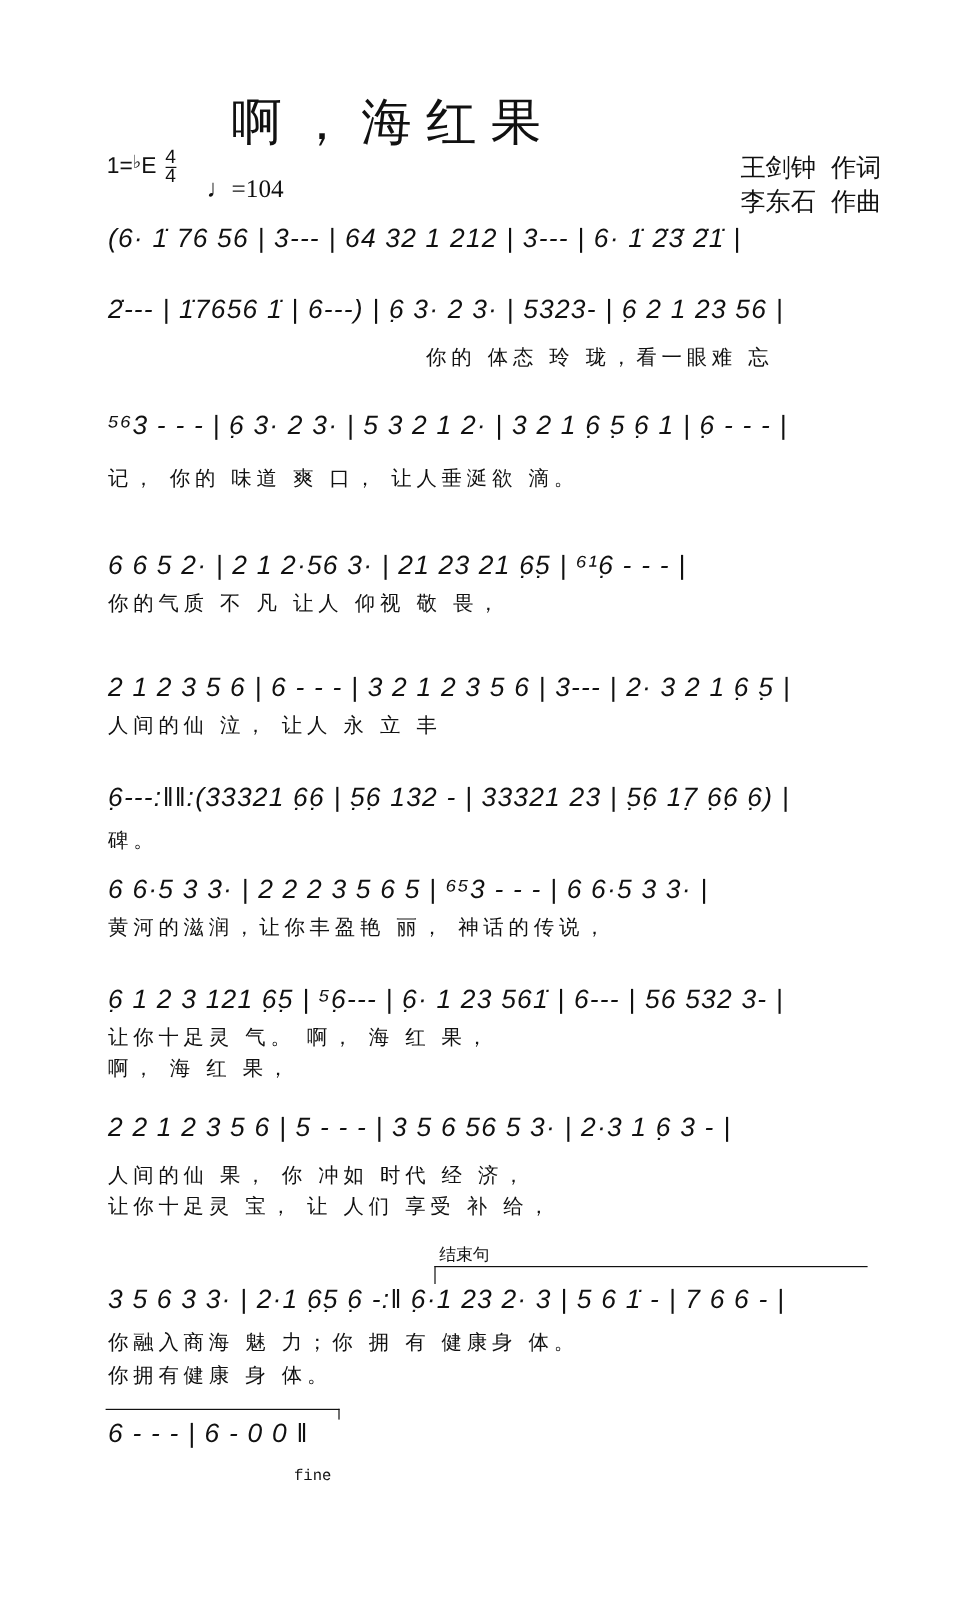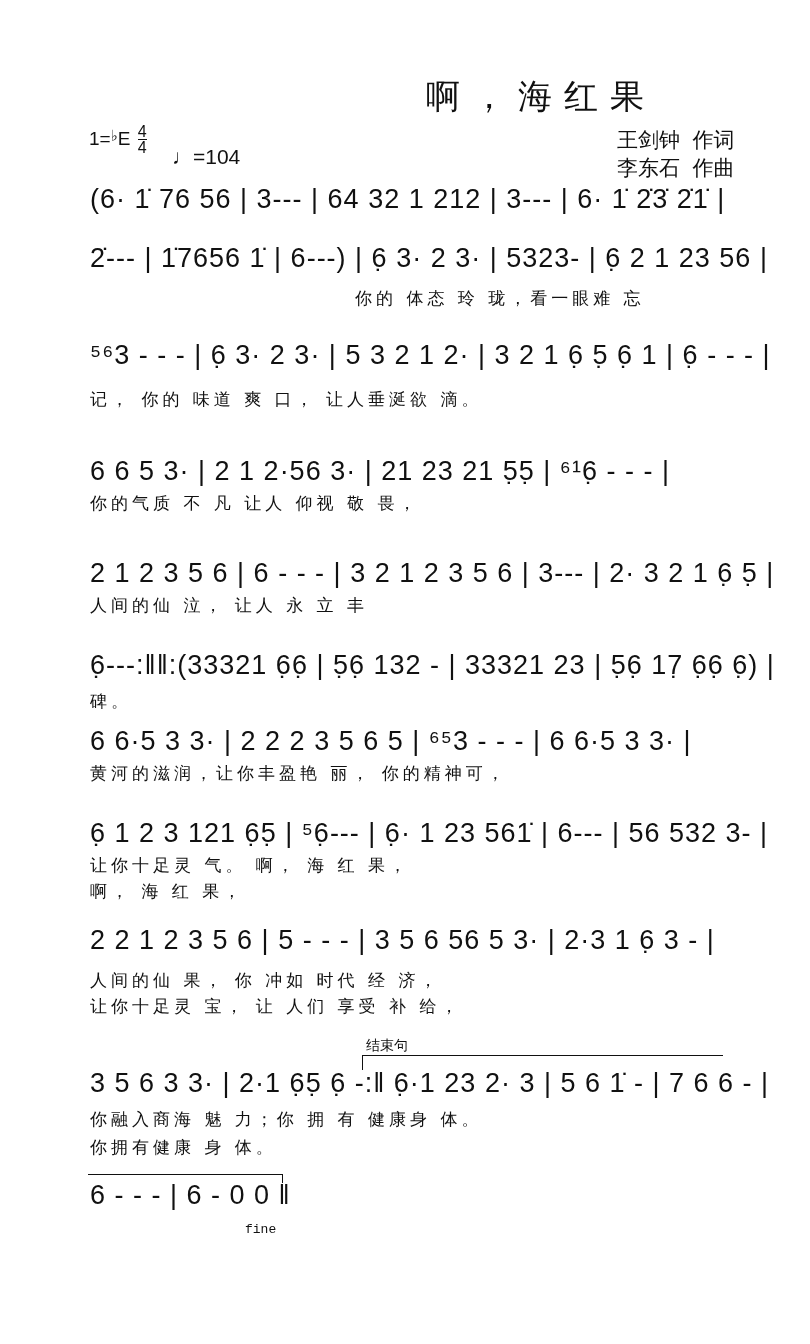--- a/index.html
+++ b/index.html
@@ -1,28 +1,28 @@
 <!DOCTYPE html>
 <html><head>
   <meta charset="utf-8">
   <style>
     html, body { margin: 0; padding: 0; background: #ffffff; }
     body { width: 810px; height: 1344px; position: relative; overflow: hidden;
            font-family: "Liberation Sans", "DejaVu Sans", sans-serif; color: #111; }
-    .title { position: absolute; left: 0; width: 656px; top: 74px; text-align: right;
-             font-family: "DejaVu Serif", "Liberation Serif", serif; font-size: 34px;
+    .title { position: absolute; left: 0; width: 656px; top: 74px; text-align: center;
+             font-family: "DejaVu Serif", "Liberation Serif", serif; font-size: 42px;
              letter-spacing: 12px; font-weight: normal; }
     .key { position: absolute; left: 89px; top: 124px; font-size: 19px; }
     .key .flat { font-size: 15px; vertical-align: 4px; }
     .ts { display: inline-block; vertical-align: -8px; text-align: center; line-height: 15px; font-size: 16px; margin-left: 2px; }
     .ts .n { border-bottom: 1px solid #111; display: block; }
-    .tempo { position: absolute; left: 172px; top: 145px; font-size: 21px; }
+    .tempo { position: absolute; left: 172px; top: 145px; font-size: 21px; font-family: Liberation Serif, serif; }
     .credit { position: absolute; left: 617px; font-family: Liberation Mono, monospace; font-size: 21px; }
     .row { position: absolute; left: 90px; width: 635px; white-space: nowrap; }
-    .notes { font-size: 27px; letter-spacing: 1px; height: 30px; line-height: 30px; }
+    .notes { font-size: 22px; letter-spacing: 1px; height: 30px; line-height: 30px; font-style: italic; }
     .lyric { font-family: "DejaVu Serif", serif; font-size: 17px; letter-spacing: 4px; height: 26px; line-height: 26px; }
     .marker { position: absolute; left: 366px; font-family: Liberation Sans, sans-serif; font-size: 14px; }
     .bracket { position: absolute; border-top: 1.5px solid #111; border-left: 1.5px solid #111; }
     .fine { position: absolute; left: 245px; top: 1222px; font-family: "Liberation Mono", monospace; font-size: 13px; }
   </style>
 </head>
 <body>
 
 <div class="title">啊，海红果</div>
 
@@ -38,31 +38,31 @@
 <div class="credit" style="top:154px">李东石 作曲</div>
 
 <div class="row notes" style="top:184px">(6· 1̇  76 56 | 3--- | 64 32 1 212 | 3--- | 6· 1̇  2̇3̇  2̇1̇ |</div>
 
 <div class="row notes" style="top:243px">2̇--- | 1̇7656 1̇ | 6---) | 6̣ 3· 2 3· | 5323- | 6̣ 2 1 23 56 |</div>
 <div class="row lyric" style="top:285px; left:355px">你的 体态  玲  珑，看一眼难 忘</div>
 
 <div class="row notes" style="top:340px">⁵⁶3 - - - | 6̣ 3· 2 3· | 5 3 2 1 2· | 3 2 1 6̣ 5̣ 6̣ 1 | 6̣ - - - |</div>
 <div class="row lyric" style="top:386px">记，    你的 味道  爽   口，  让人垂涎欲   滴。</div>
 
-<div class="row notes" style="top:456px">6 6 5 3· | 2 1 2·56 3· | 21 23 21 5̣5̣ | ⁶¹6̣ - - - |</div>
+<div class="row notes" style="top:456px">6 6 5 2· | 2 1 2·56 3· | 21 23 21 6̣5̣ | ⁶¹6̣ - - - |</div>
 <div class="row lyric" style="top:490px">你的气质 不  凡         让人 仰视 敬     畏，</div>
 
 <div class="row notes" style="top:558px">2 1 2 3 5 6 | 6 - - - | 3 2 1 2 3 5 6 | 3--- | 2· 3 2 1 6̣ 5̣ |</div>
 <div class="row lyric" style="top:592px">人间的仙  泣，   让人  永       立    丰</div>
 
 <div class="row notes" style="top:650px">6̣---:‖‖:(33321 6̣6̣ | 5̣6̣ 132 - | 33321 23 | 5̣6̣ 17̣ 6̣6̣ 6̣) |</div>
 <div class="row lyric" style="top:688px">碑。</div>
 
 <div class="row notes" style="top:726px">6 6·5 3 3· | 2 2 2 3 5 6 5 | ⁶⁵3 - - - | 6 6·5 3 3· |</div>
-<div class="row lyric" style="top:760px">黄河的滋润，让你丰盈艳     丽，    你的精神可，</div>
+<div class="row lyric" style="top:760px">黄河的滋润，让你丰盈艳     丽，    神话的传说，</div>
 
 <div class="row notes" style="top:818px">6̣ 1 2 3 121 6̣5̣ | ⁵6̣--- | 6̣· 1 23 561̇ | 6--- | 56 532 3- |</div>
 <div class="row lyric" style="top:852px">让你十足灵       气。 啊，                  海 红  果，</div>
 <div class="row lyric" style="top:878px">                    啊，                  海 红  果，</div>
 
 <div class="row notes" style="top:925px">2 2 1 2 3 5 6 | 5 - - - | 3 5 6 56 5 3· | 2·3 1 6̣ 3 - |</div>
 <div class="row lyric" style="top:967px">人间的仙    果，  你 冲如 时代 经       济，</div>
 <div class="row lyric" style="top:993px">让你十足灵    宝，  让 人们 享受 补       给，</div>
 
 <div class="marker" style="top:1037px">结束句</div>

